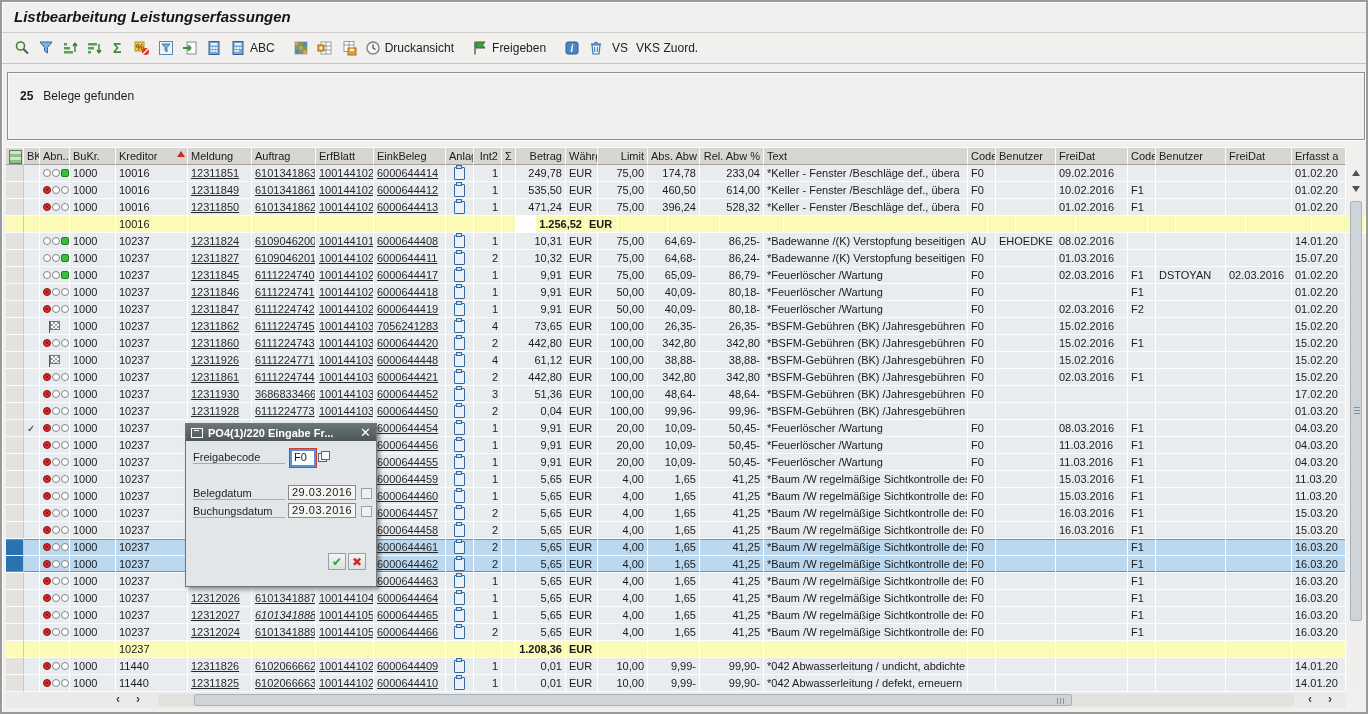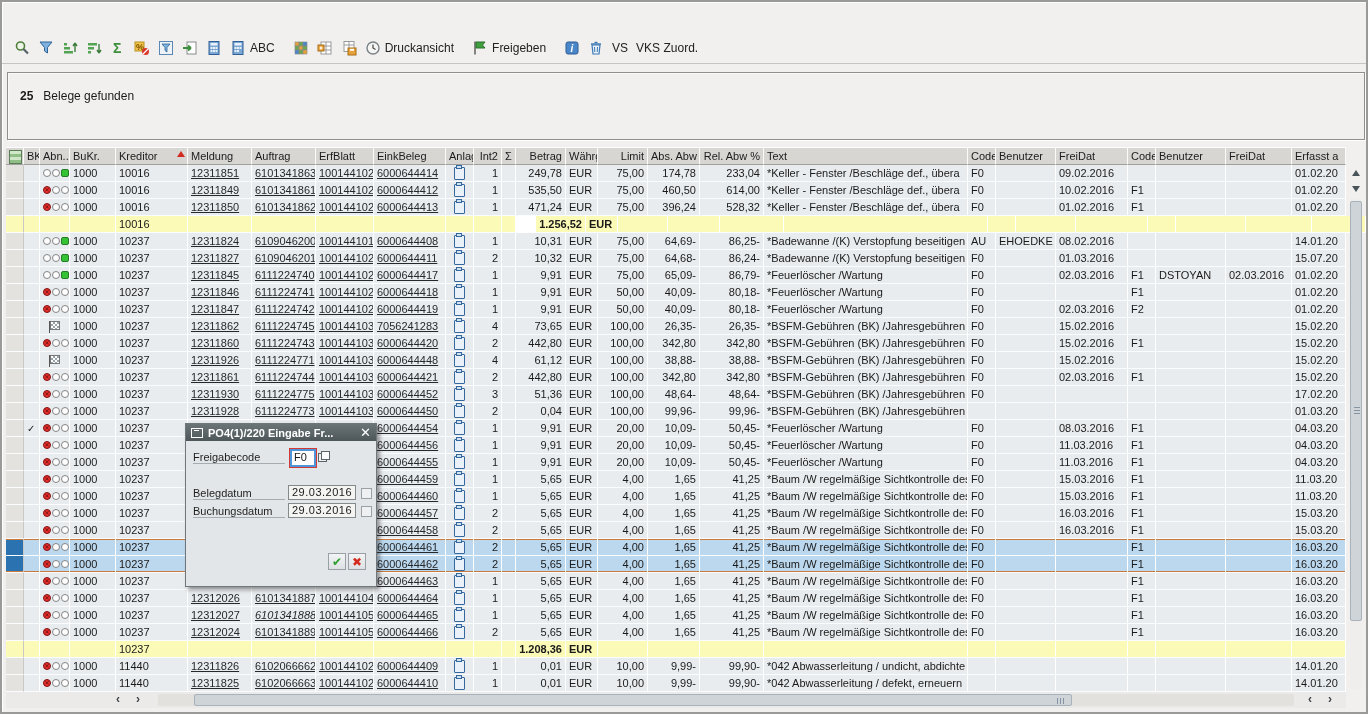--- a/index.html
+++ b/index.html
@@ -101,20 +101,23 @@
         background:linear-gradient(#f2f4f5,#dde1e3);display:flex;align-items:center;justify-content:center;
         font-size:12px;font-weight:bold;cursor:default;}
   .ok{color:#2e9e2e;}
   .cancel{color:#d42a1f;}
 </style>
 </head>
 <body>
 
 <div class="win">
 
+  <div class="titlebar">
+    <div class="title">Listbearbeitung Leistungserfassungen</div>
+  </div>
 
   <div class="toolbar">
     <button class="tb">
       <span>
           <svg width="16" height="16" viewBox="0 0 16 16">
             <circle cx="6.5" cy="6" r="4" fill="#eef4e8" stroke="#4e7f3a" stroke-width="1.6"></circle>
             <line x1="9.5" y1="9" x2="14" y2="13.5" stroke="#57636b" stroke-width="2.2"></line>
           </svg>
         </span>
     </button>
@@ -757,21 +760,21 @@
           <div class="c selc" style="width: 18px;"></div>
           <div class="c" style="width: 16px;"></div>
           <div class="c" style="width: 30px;"><span class="led r">
               <b></b>
               <b></b>
               <b></b>
             </span></div>
           <div class="c" style="width: 46px;">1000</div>
           <div class="c" style="width: 72px;">10237</div>
           <div class="c" style="width: 64px;"><span class="lnk">12311930</span></div>
-          <div class="c" style="width: 64px;"><span class="lnk">6111224775</span></div>
+          <div class="c" style="width: 64px;"><span class="lnk">3686833466</span></div>
           <div class="c" style="width: 58px;"><span class="lnk">1001441035</span></div>
           <div class="c" style="width: 72px;"><span class="lnk">6000644452</span></div>
           <div class="c" style="width: 28px;">
             <span class="clip"></span>
           </div>
           <div class="c r" style="width: 28px;">3</div>
           <div class="c" style="width: 14px;"></div>
           <div class="c r" style="width: 50px;">51,36</div>
           <div class="c" style="width: 32px;">EUR</div>
           <div class="c r" style="width: 50px;">100,00</div>

